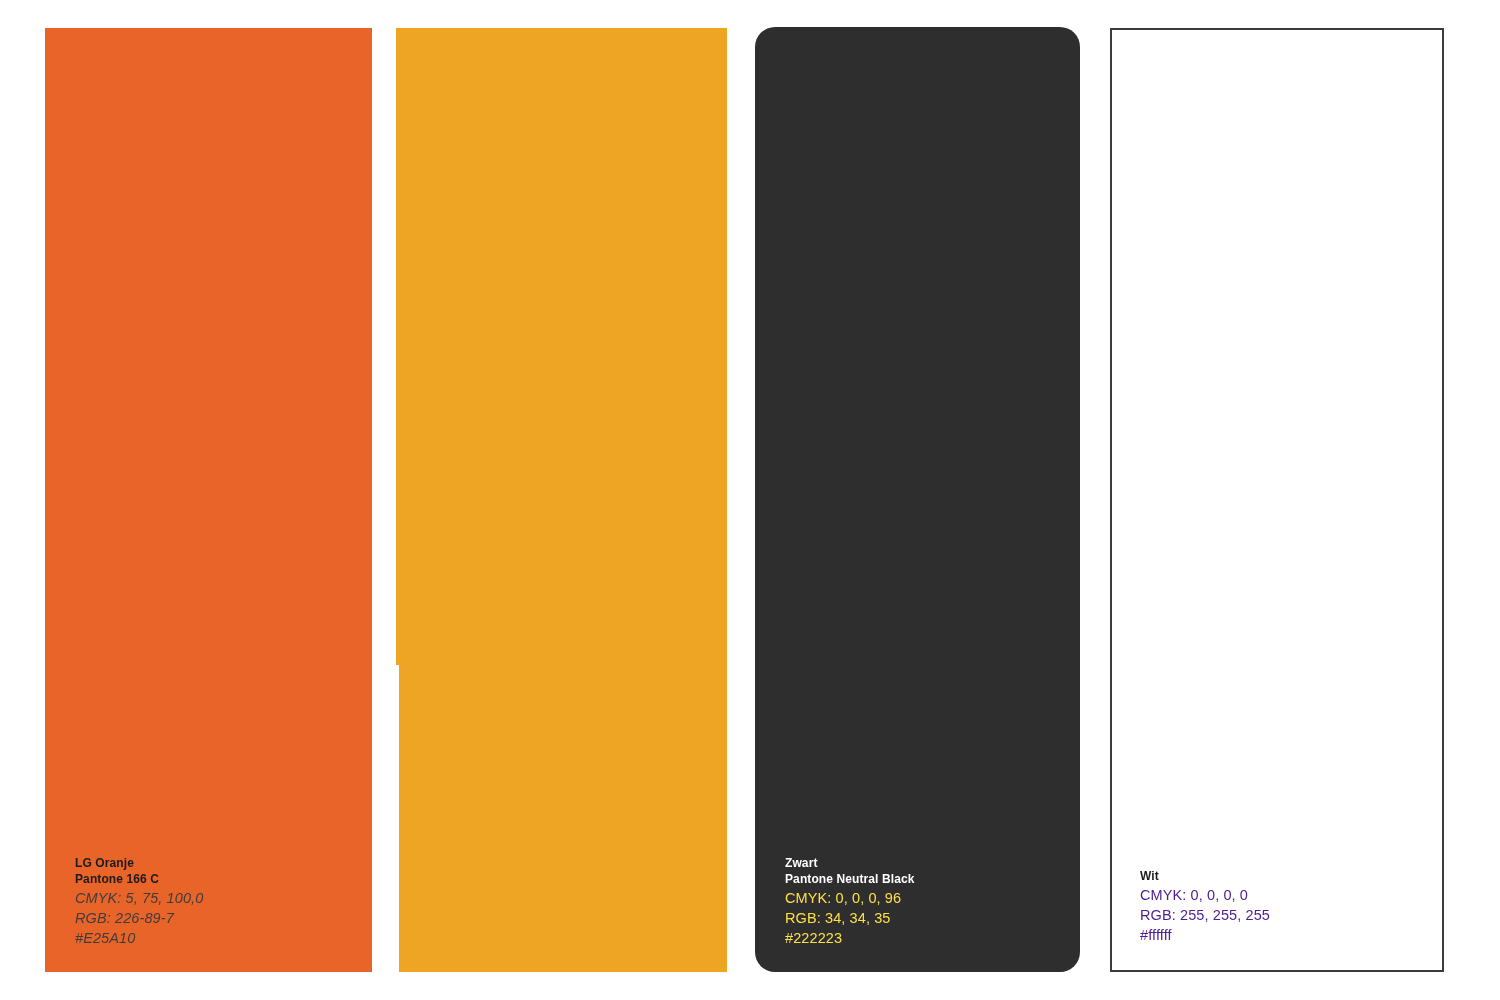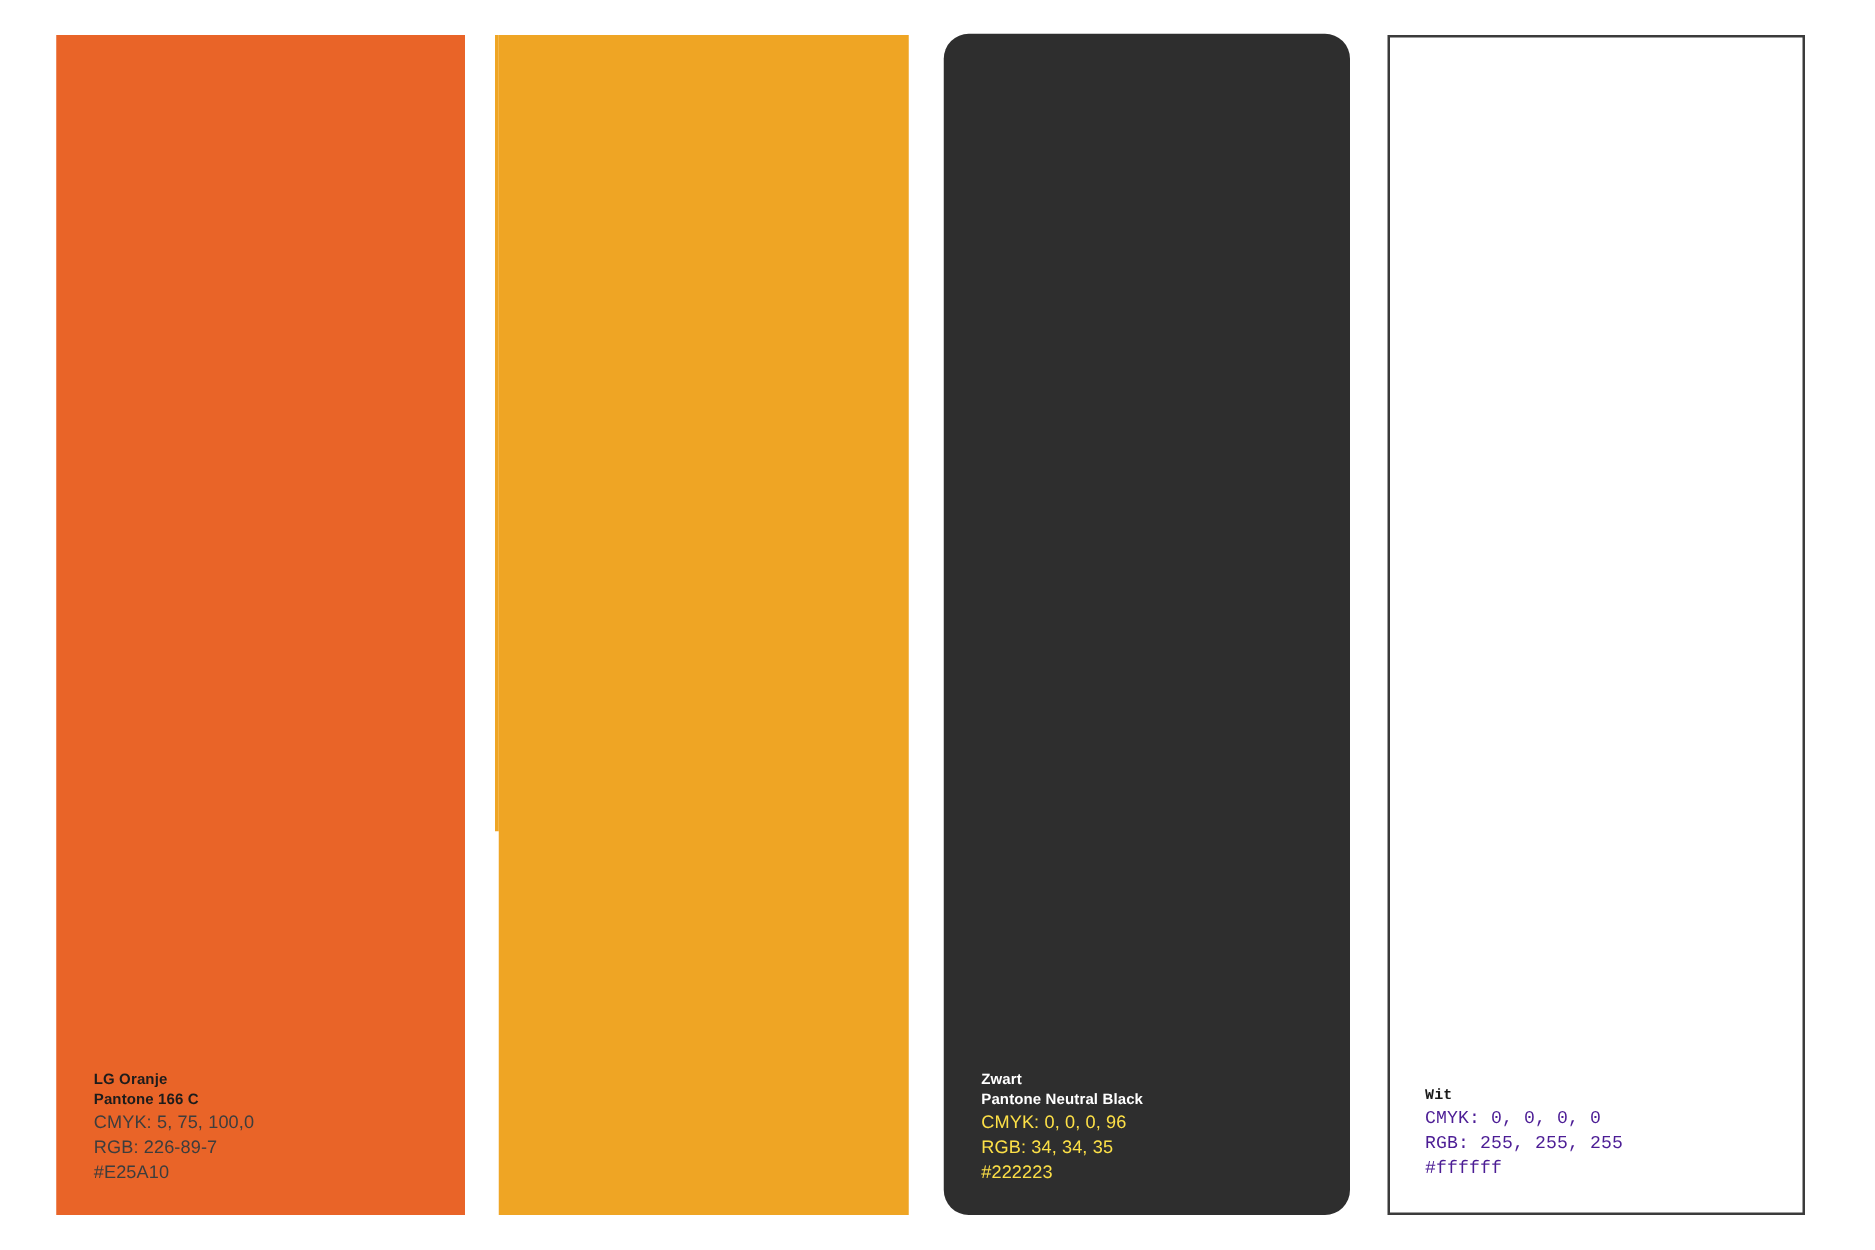--- a/index.html
+++ b/index.html
@@ -70,21 +70,20 @@
   .caption {
     position: absolute;
     left: 30px;
     bottom: 24px;
     right: 12px;
     line-height: 1.38;
   }
   .swatch-white .caption {
     left: 28px;
     bottom: 25px;
-    font-family: Liberation Mono, monospace;
   }
 
   .cap-line {
     display: block;
     white-space: nowrap;
     letter-spacing: 0.1px;
   }
   .cap-name,
   .cap-pantone {
     font-weight: bold;
@@ -102,21 +101,21 @@
   .on-dark .cap-pantone { color: #ffffff; }
   .on-dark .cap-cmyk,
   .on-dark .cap-rgb,
   .on-dark .cap-hex { color: #fde047; }
 
   
   .on-light .cap-name,
   .on-light .cap-pantone { color: #1c1c1c; }
   .on-light .cap-cmyk,
   .on-light .cap-rgb,
-  .on-light .cap-hex { color: #3d3d3d; }
+  .on-light .cap-hex { color: #3d3d3d; font-style: italic; }
 
   .on-white .cap-name { color: #1c1c1c; }
   .on-white .cap-cmyk,
   .on-white .cap-rgb,
   .on-white .cap-hex { color: #4c1d95; }
 </style>
 </head>
 <body style="background: rgb(255, 255, 255);">
 
 <div id="palette">

